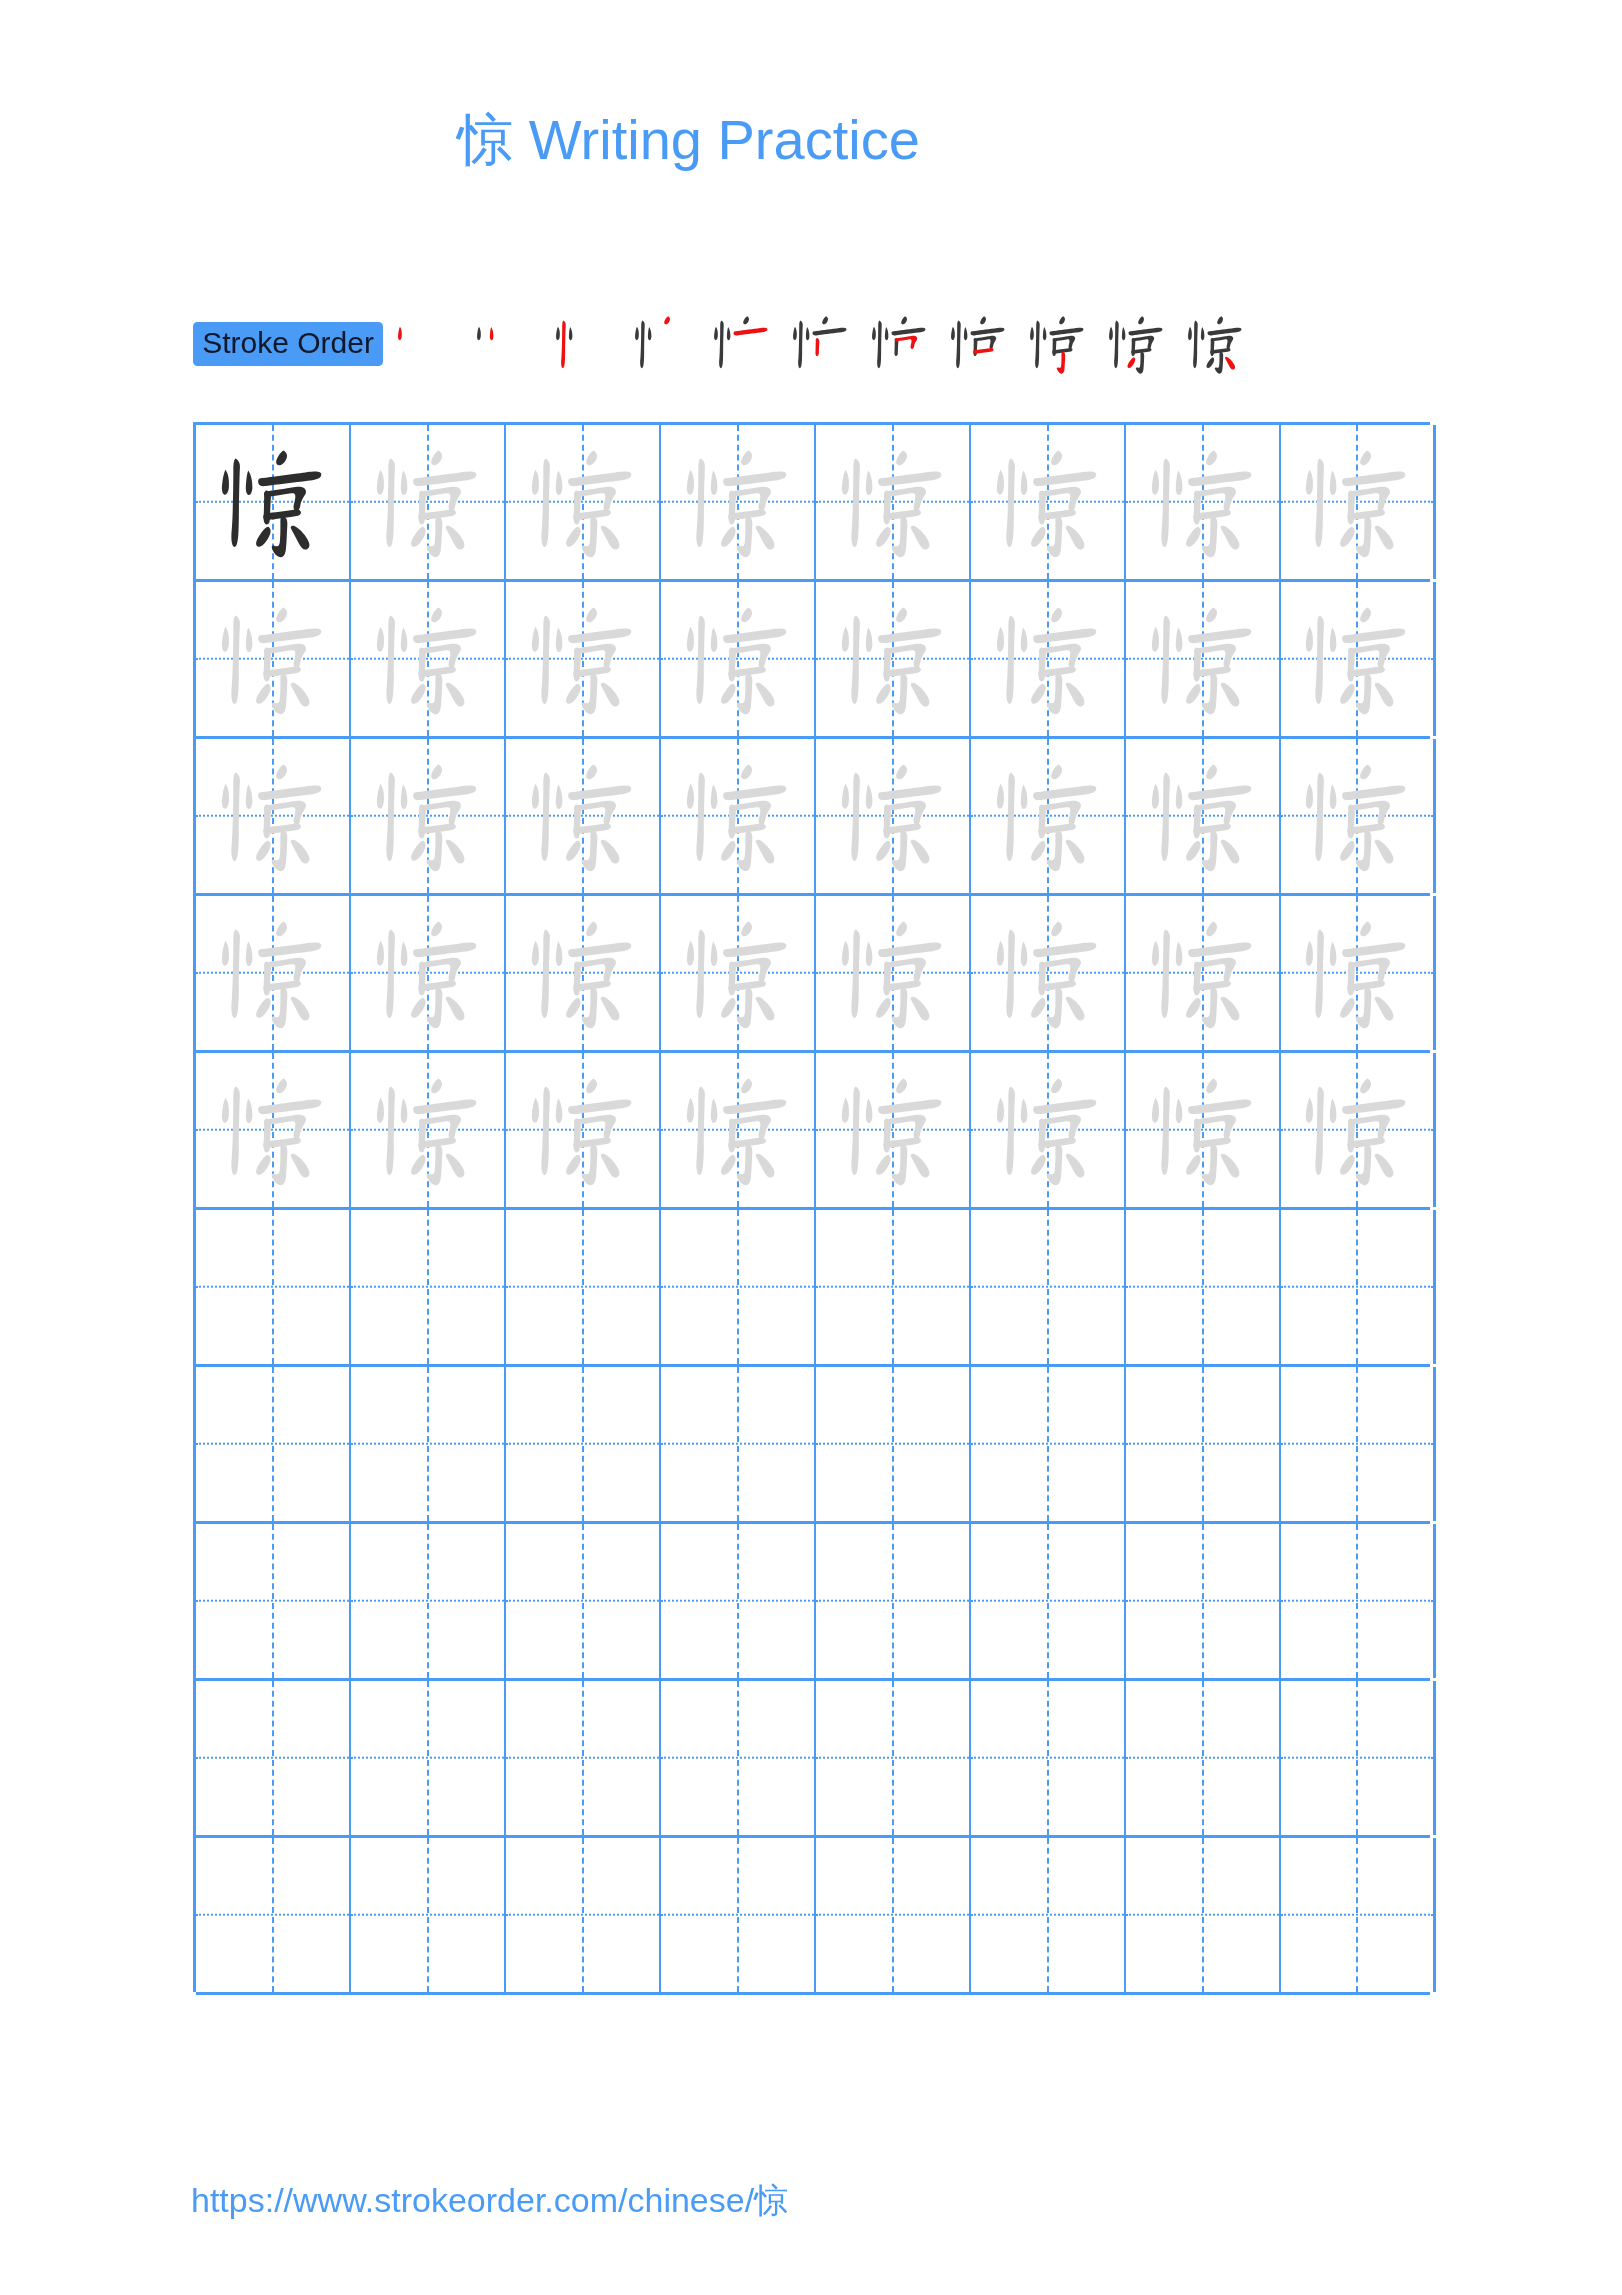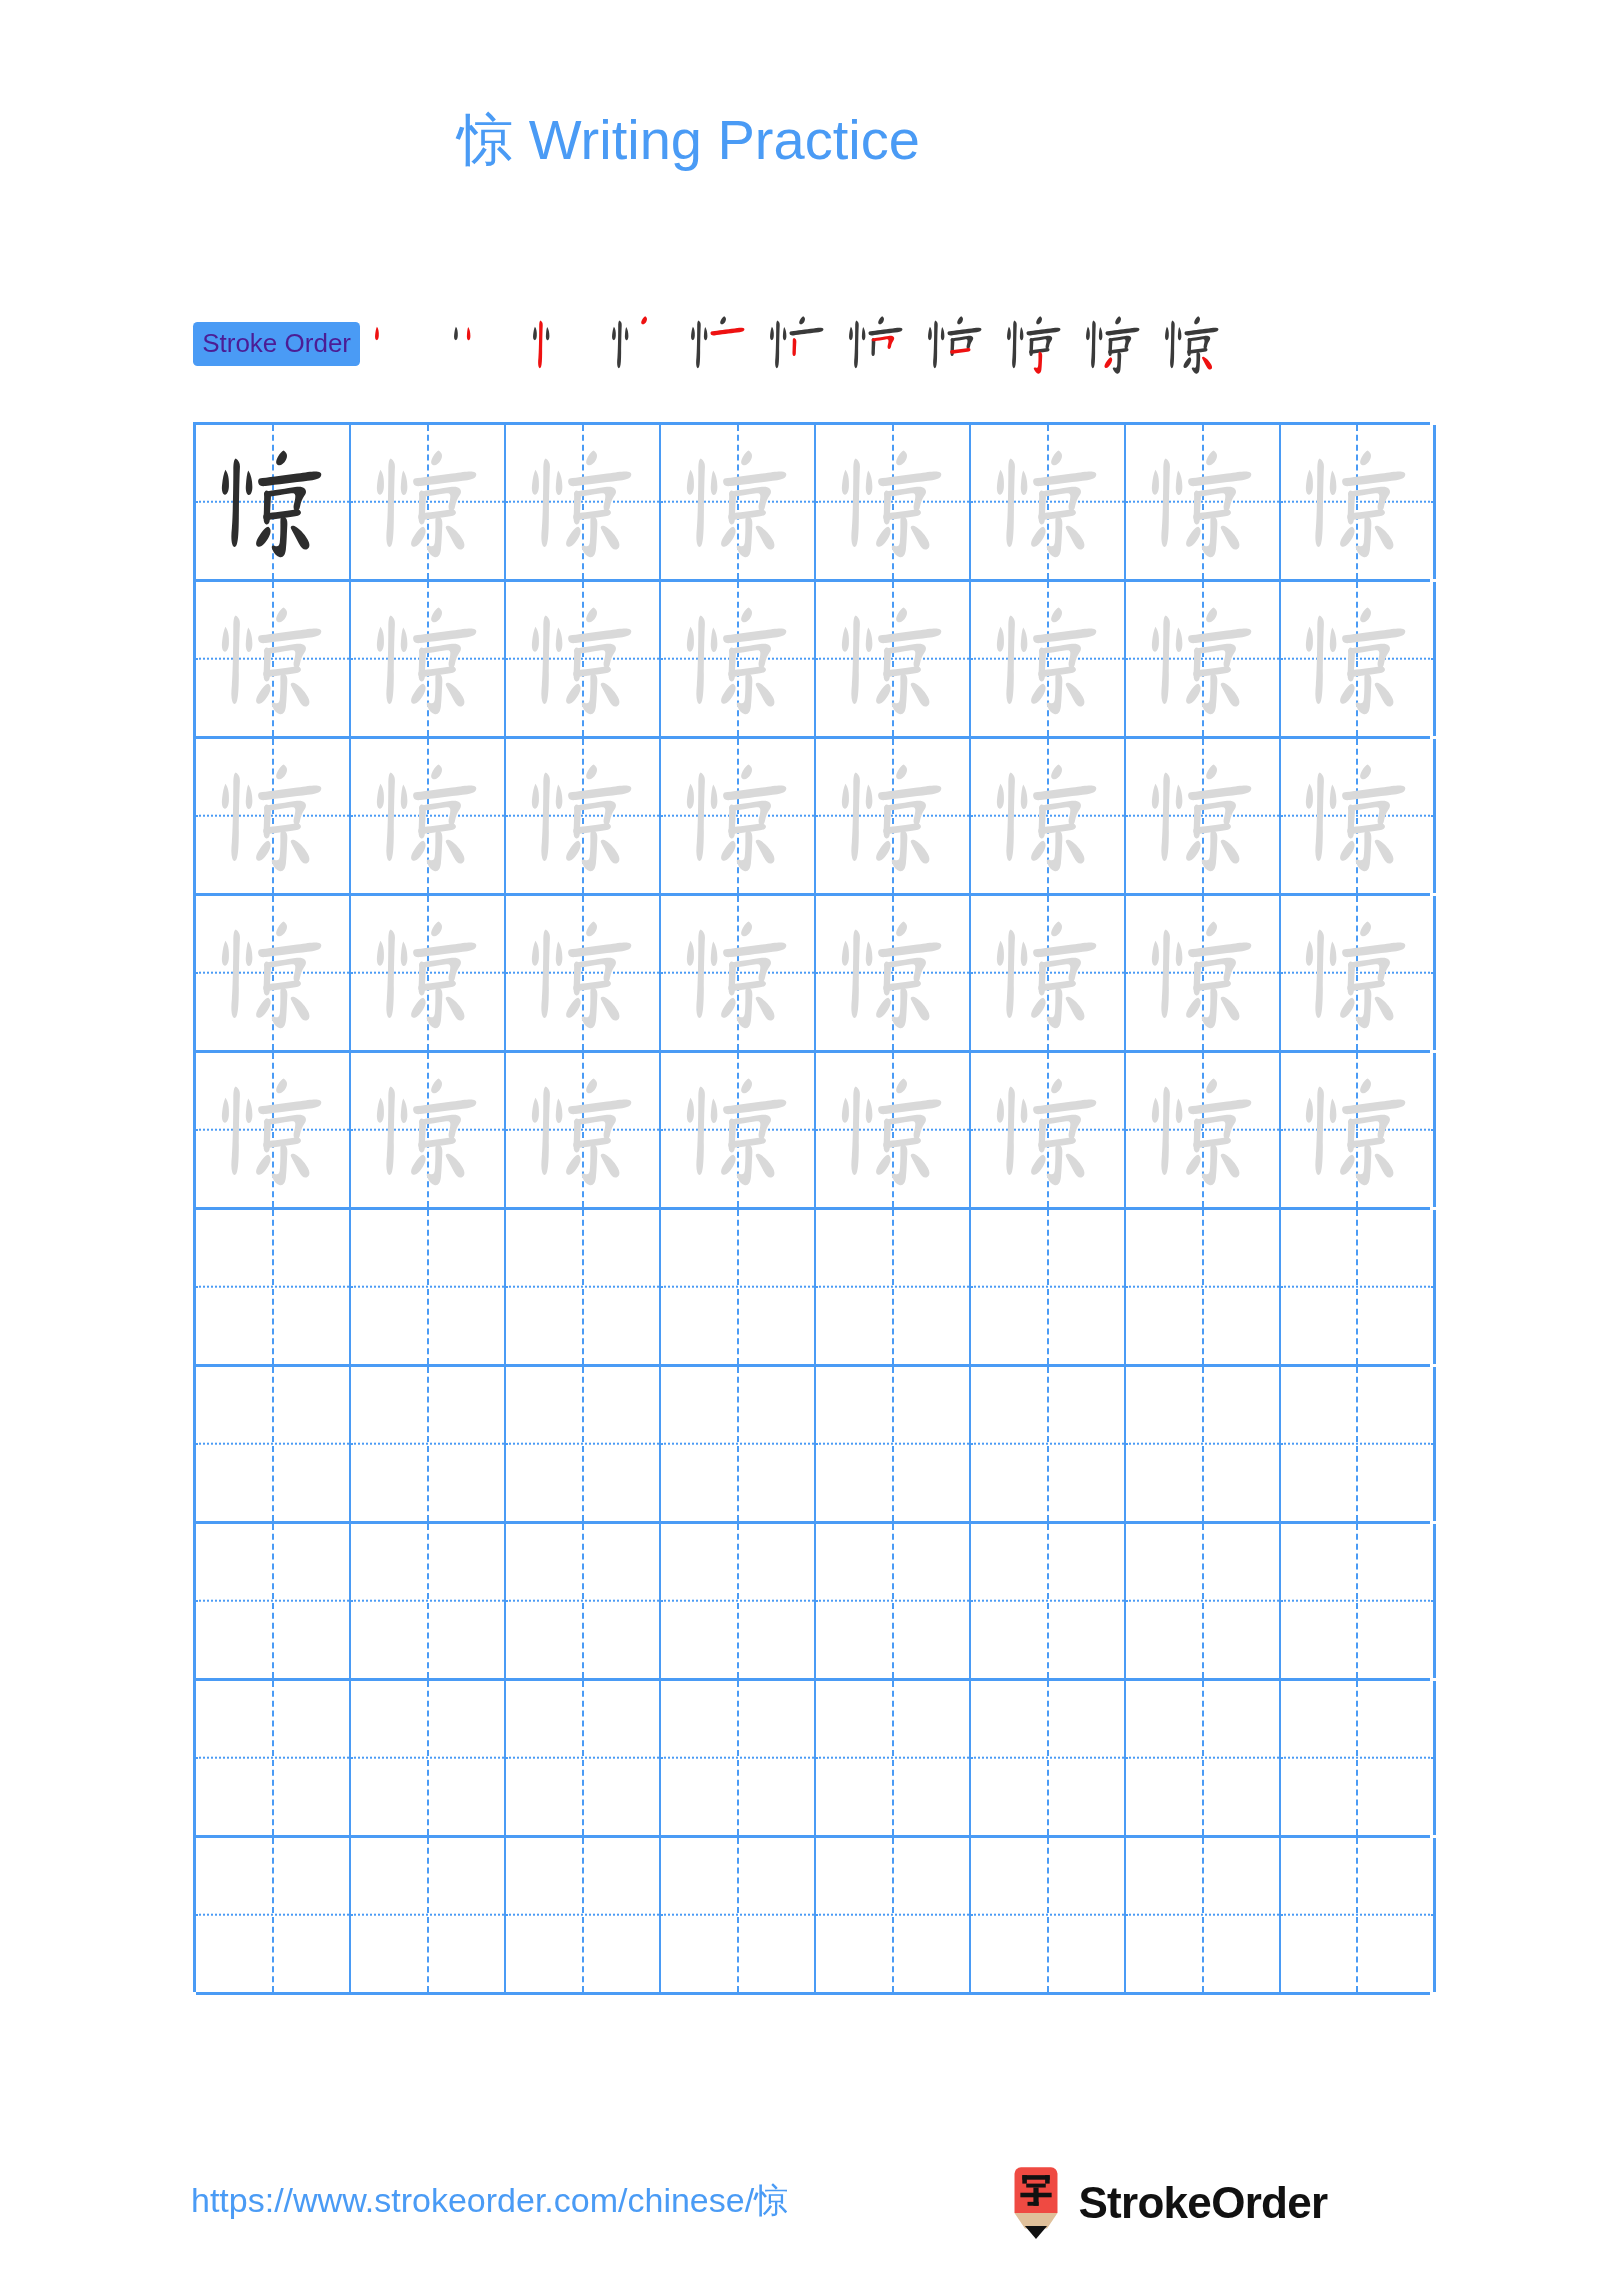--- a/index.html
+++ b/index.html
@@ -33,22 +33,22 @@
   #stroke-order-row {
     position: absolute;
     top: 308px;
     left: 193px;
     height: 72px;
     display: flex;
     align-items: center;
   }
   #stroke-order-badge {
     background: #4a9bf5;
-    color: #4c1d95;
-    font-size: 26px;
+    color: #0f172a;
+    font-size: 30px;
     font-weight: 400;
     padding: 3.9px 9.2px 5.9px 9.2px;
     border-radius: 4.6px;
     line-height: 1;
     white-space: nowrap;
     height: 34px;
     display: flex;
     align-items: center;
     box-sizing: content-box;
   }
@@ -1040,33 +1040,14 @@
       <div class="grid-cell"></div>
       <div class="grid-cell"></div>
       <div class="grid-cell"></div>
       <div class="grid-cell"></div>
       <div class="grid-cell"></div>
     </div>
   </div>
 
 <div id="footer">
   <a id="footer-url">https://www.strokeorder.com/chinese/惊</a>
-  <div id="footer-brand">
-    <div id="brand-logo">
-      <svg viewBox="0 0 86 112" width="56" height="73" aria-hidden="true">
-        <path d="M10 12 A10 10 0 0 1 20 2 L66 2 A10 10 0 0 1 76 12 L76 72 L10 72 Z" fill="#ef4a42"></path>
-        <path d="M10 72 L76 72 L60 96 L26 96 Z" fill="#e0c09a"></path>
-        <path d="M26 92 L60 92 L43 112 Z" fill="#111111"></path>
-        <g fill="#111111">
-          <rect x="22" y="14" width="42" height="7"></rect>
-          <rect x="22" y="14" width="7" height="13"></rect>
-          <rect x="57" y="14" width="7" height="13"></rect>
-          <rect x="28" y="27" width="30" height="6"></rect>
-          <rect x="19" y="41" width="48" height="7"></rect>
-          <rect x="39" y="33" width="8" height="28"></rect>
-          <rect x="30" y="55" width="17" height="6"></rect>
-        </g>
-      </svg>
-    </div>
-    <div id="brand-name">StrokeOrder</div>
-  </div>
 </div>
 
 
 </body></html>

